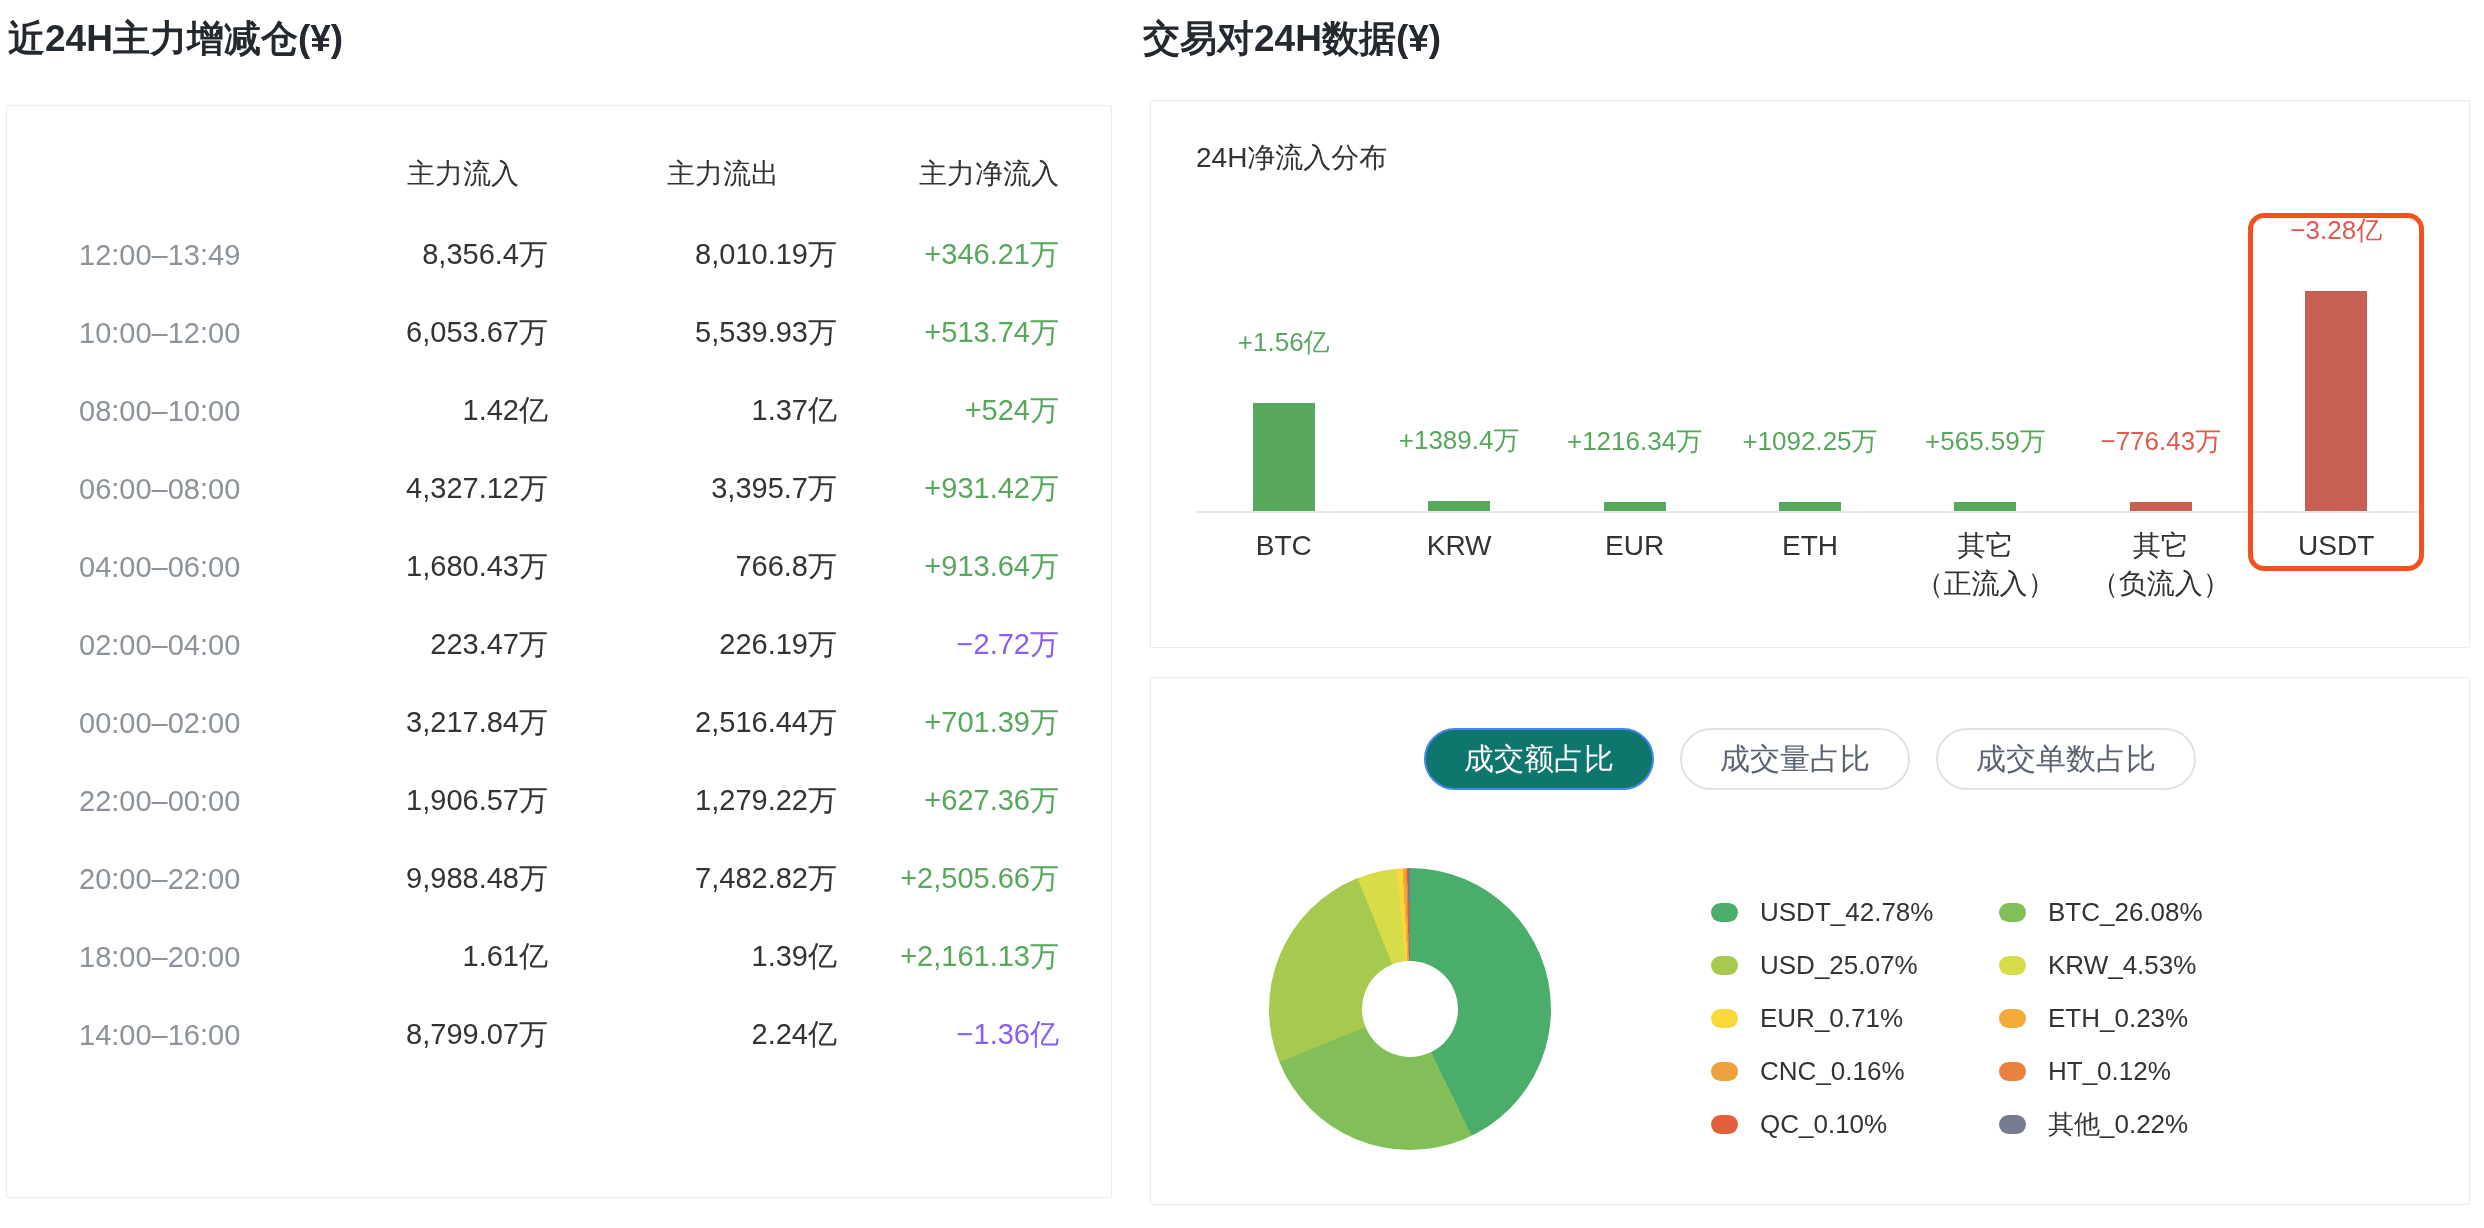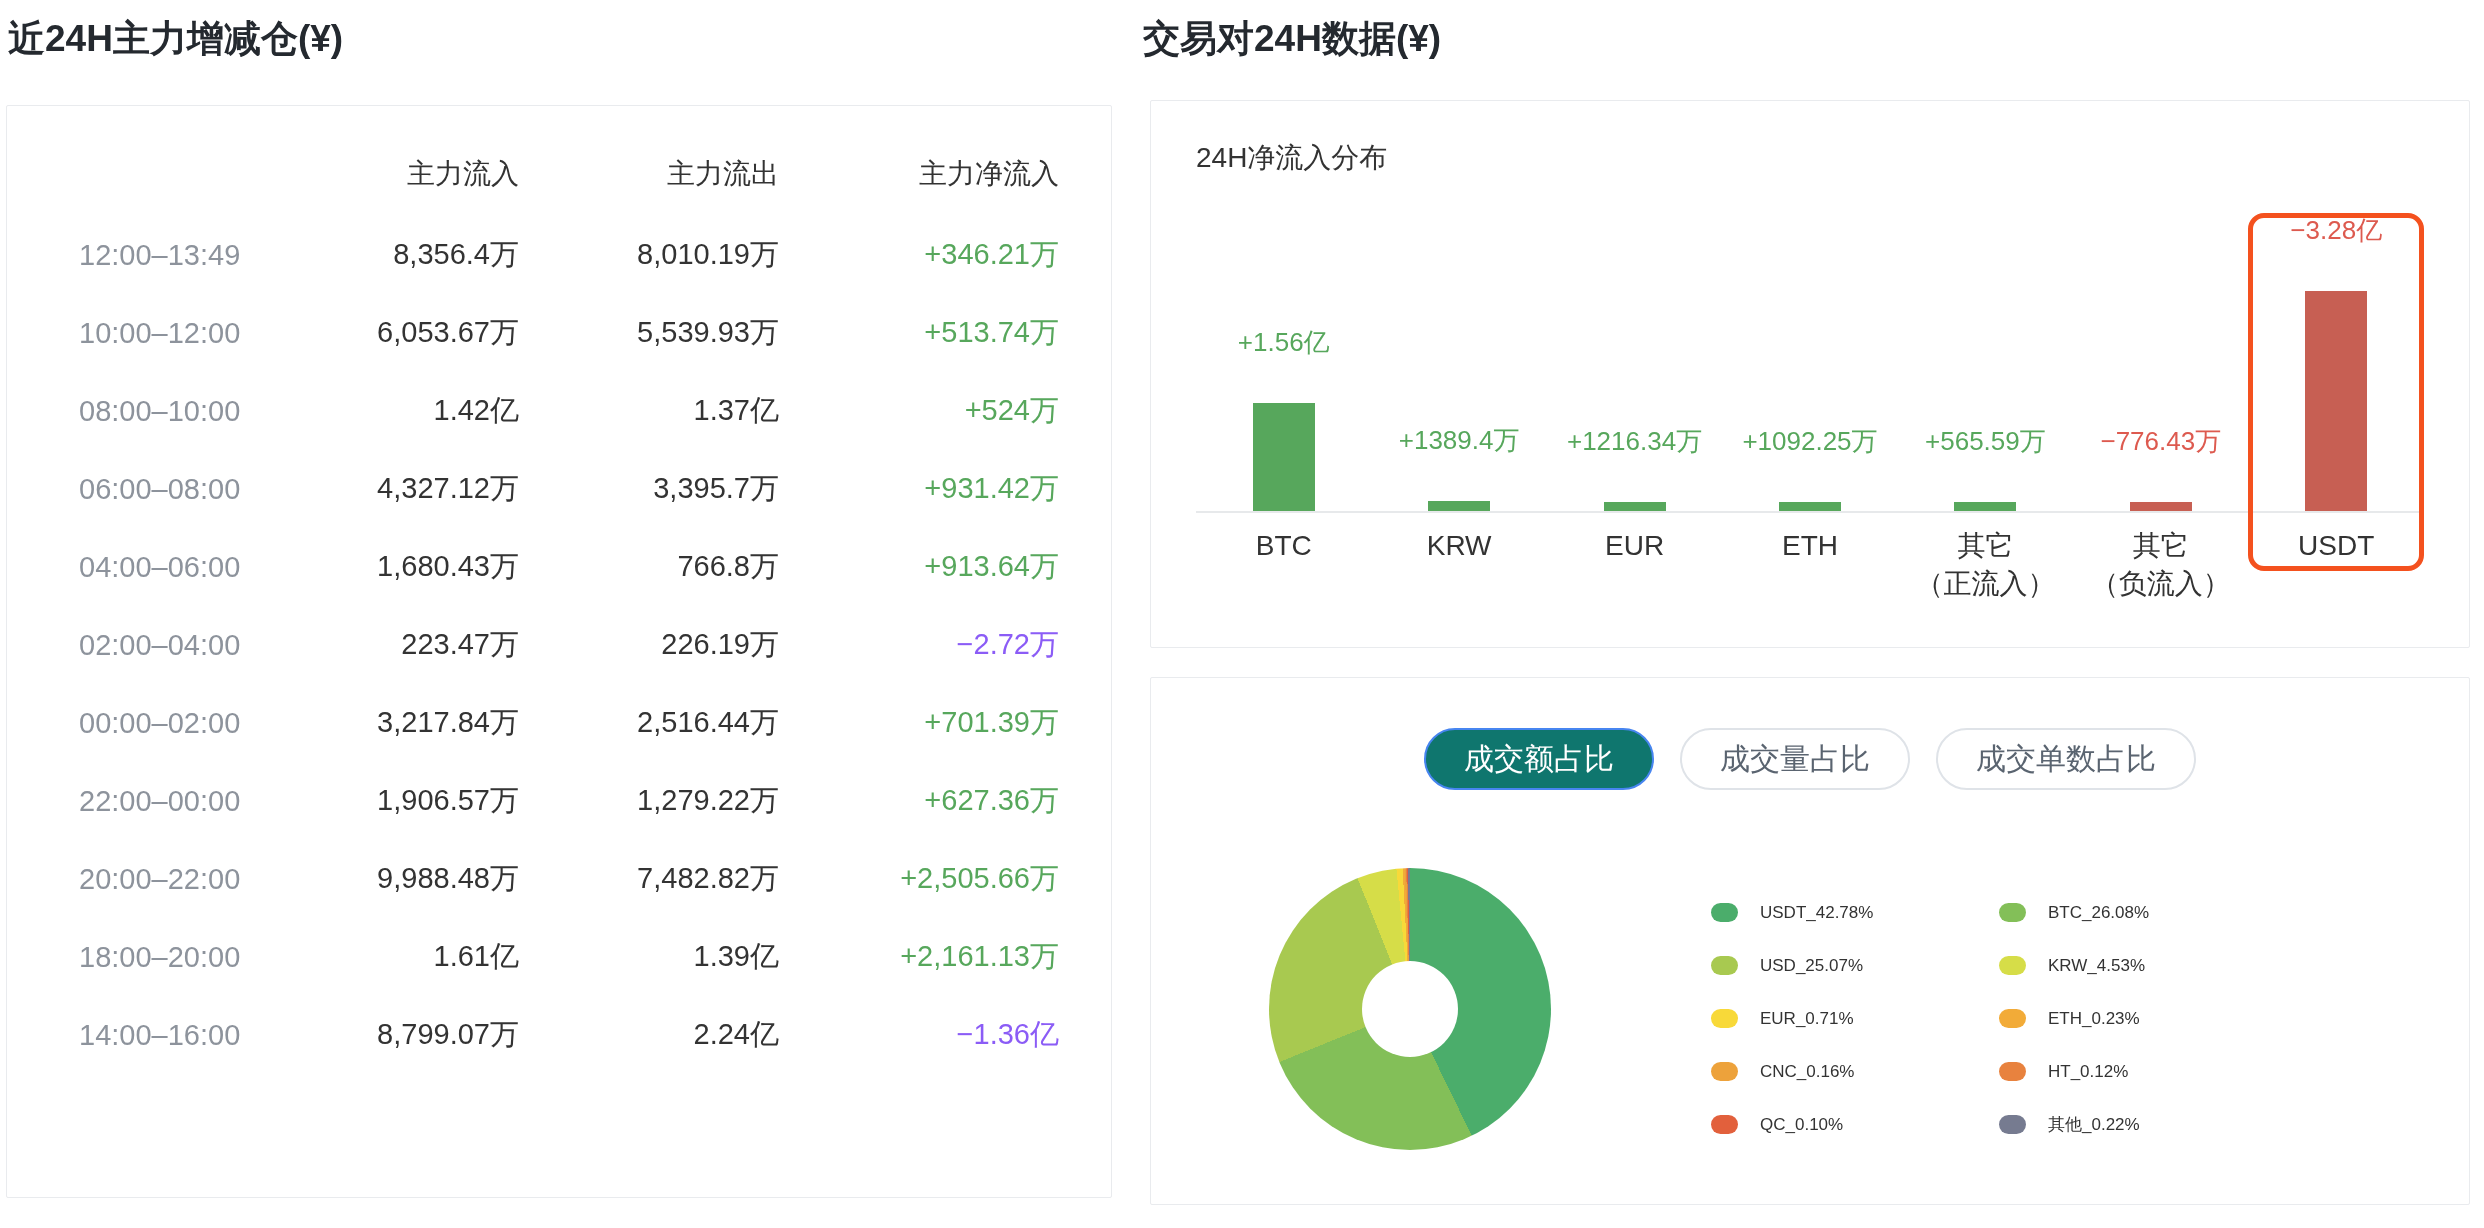--- a/index.html
+++ b/index.html
@@ -15,21 +15,21 @@
   .card { position:absolute; background:#fff; border:1px solid #e9ebee; border-radius:2px; }
   #left-card  { left:6px;    top:105px; width:1106px; height:1093px; }
   #flow-card  { left:1150px; top:100px; width:1320px; height:548px;padding-left:40px; }
   #share-card { left:1150px; top:677px; width:1320px; height:528px; }
 
   
   .table { padding:36px 52px 0 72px; }
   .t-head, .t-row { display:grid; grid-template-columns:230px 210px 260px 1fr; align-items:center; }
   .t-head { height:64px; margin-bottom:10px; }
   .t-head .cell { font-size:28px; color:#333; }
-  .t-row { height:78px; }
+  .t-row { height:78px;gap:29px; }
   .cell { text-align:right; font-size:29px; color:#333; white-space:nowrap; }
   .cell.time { text-align:left; color:#8d939c; }
   .cell.pos { color:#57a75c; }
   .cell.neg { color:#8b5cf6; }
 
   
   .subtitle { position:absolute; left:45px; top:38px; font-size:28px; color:#333; }
   .bars-row { position:absolute; left:45px; right:45px; top:112px; height:300px;
               display:flex; border-bottom:2px solid #e7e9eb; }
   .bar-col { flex:1; position:relative; display:flex; flex-direction:column;
@@ -54,21 +54,21 @@
   .tab.active { background:#0f766e; border-color:#4785f0; color:#fff; }
 
   .donut { position:absolute; left:118px; top:190px; width:282px; height:282px; border-radius:50%; }
   .donut::after { content:""; position:absolute; left:50%; top:50%; width:96px; height:96px;
                   background:#fff; border-radius:50%; transform:translate(-50%,-50%); }
 
   .legend { position:absolute; left:560px; top:208px; display:grid;
             grid-template-columns:288px auto; }
   .legend-item { display:flex; align-items:center; height:53px; cursor:pointer; }
   .legend-dot { width:27px; height:19px; border-radius:10px; margin-right:22px; flex:none; }
-  .legend-label { font-size:17px; color:#333; white-space:nowrap; }
+  .legend-label { font-size:26px; color:#333; white-space:nowrap; }
 </style>
 </head>
 <body>
 
 <div class="page">
 
   <div class="panel-title" id="left-title">近24H主力增减仓(¥)</div>
   <div class="panel-title" id="right-title">交易对24H数据(¥)</div>
 
   <div class="card" id="left-card">

